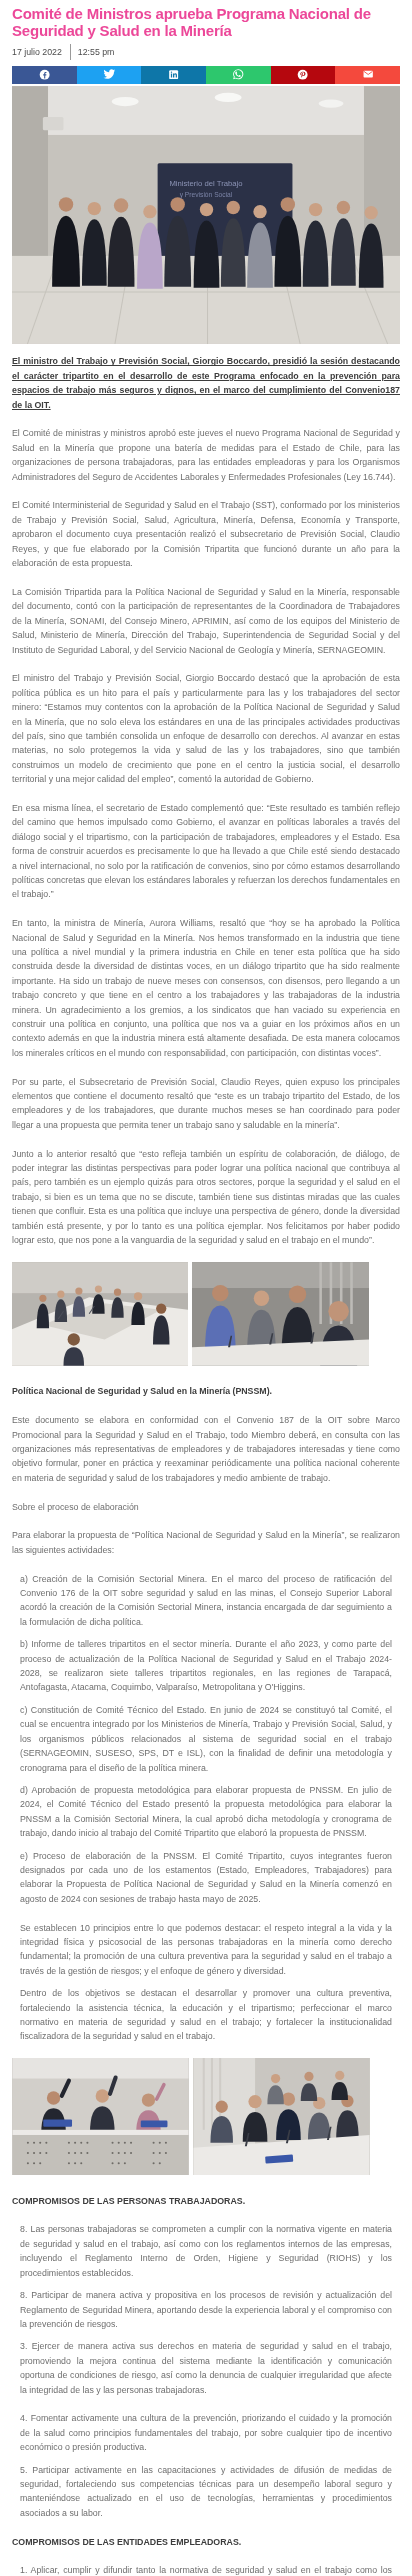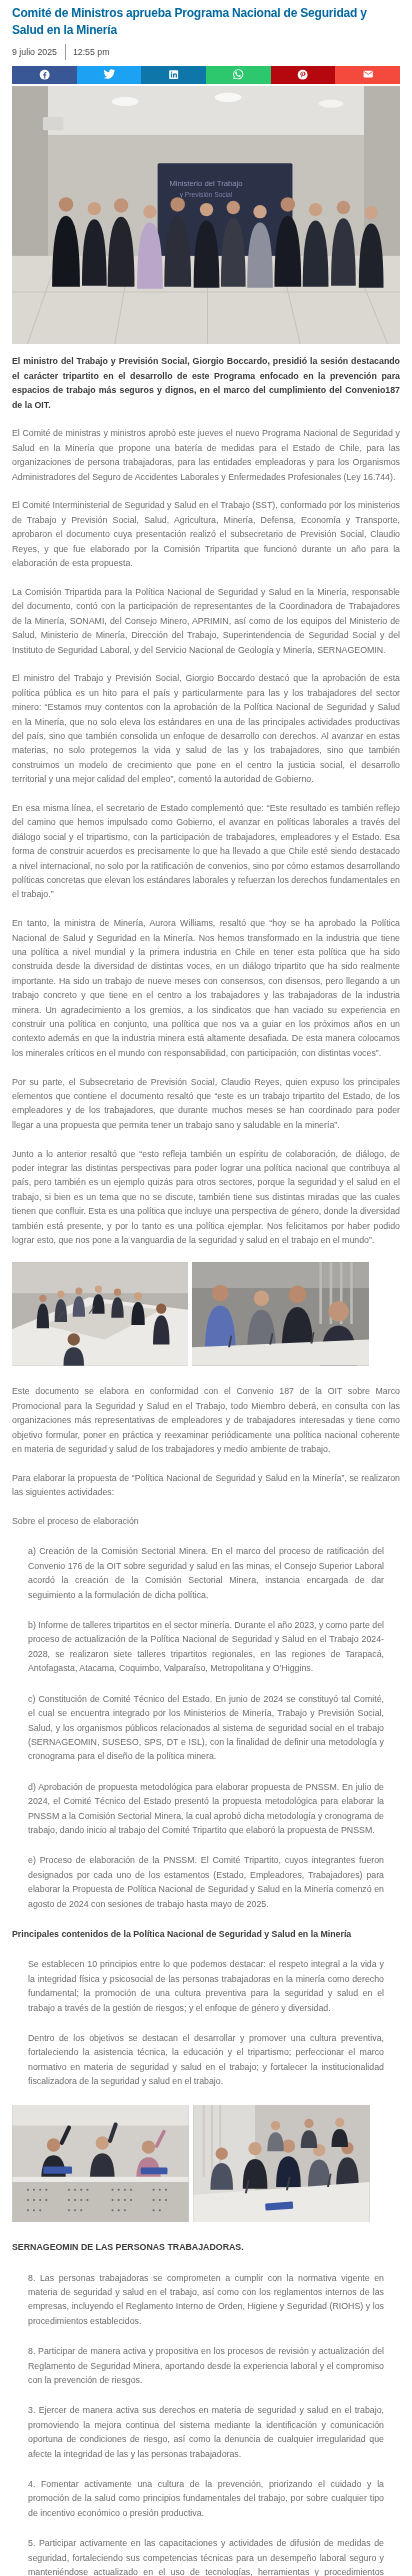--- a/index.html
+++ b/index.html
@@ -1,43 +1,43 @@
 <!DOCTYPE html>
 <html lang="es" style="font-size:8.2px"><head>
 <meta charset="utf-8">
 <style>
   html,body{margin:0;padding:0;background:#ffffff;}
   body{width:412px;font-family:"Liberation Sans","DejaVu Sans",sans-serif;-webkit-font-smoothing:antialiased;}
   .page{padding:3.1px 12px 6.2px;}
-  .title{font-size:12px;line-height:17px;font-weight:700;color:#0369a1;letter-spacing:-0.2px;margin:2.1px 0 5.2px;}
+  .title{font-size:15px;line-height:17px;font-weight:700;color:#ec4899;letter-spacing:-0.2px;margin:2.1px 0 5.2px;}
   .meta{display:flex;align-items:center;font-size:8.8px;color:#4c4c4c;margin:0 0 5.7px;}
   .meta-divider{width:0.5px;height:15.5px;background:#9a9a9a;margin:0 7.7px;}
   .share{display:flex;height:18px;margin:0 0 2.6px;}
   .share a{flex:1;display:flex;align-items:center;justify-content:center;text-decoration:none;}
   .share svg{display:block;}
   
   .hero-wrap{margin:0 0 10.3px;}
   .img-row{display:flex;gap:3.6px;margin:10.3px 0 18.5px;}
   .ph{display:block;background:#cfccc6;}
   
   p{font-size:8.8px;line-height:14.4px;color:#6e6e6e;text-align:justify;margin:0 0 14.4px;}
-  .lead{color:#3d3d3d;font-weight:700;}
+  .lead{color:#3d3d3d;font-weight:700;text-decoration:underline;}
   .sec-h{color:#3d3d3d;font-weight:700;}
   .group{margin:0 0 14.4px;}
-  .group p{margin:16px;}
+  .group p{margin:8px;}
 </style>
 </head>
 <body>
 
 <div class="page">
 
   <h1 class="title">Comité de Ministros aprueba Programa Nacional de Seguridad y Salud en la Minería</h1>
 
   <div class="meta">
-    <span>9 julio 2025</span>
+    <span>17 julio 2022</span>
     <span class="meta-divider"></span>
     <span>12:55 pm</span>
   </div>
 
   <div class="share">
     <a href="#" style="background: rgb(58, 87, 149);">
       <span>
         <svg width="11.3" height="11.3" viewBox="0 0 24 24">
             <circle cx="12" cy="12" r="10.5" fill="#fff"></circle>
             <path fill="#3a5795" d="M13.3 20v-6.2h2.1l.3-2.4h-2.4V9.9c0-.7.2-1.2 1.2-1.2h1.3V6.6c-.2 0-1-.1-1.8-.1-1.8 0-3 1.1-3 3.1v1.8H8.9v2.4H11V20h2.3z"></path>
@@ -242,33 +242,33 @@
         </g>
       <polygon points="0,165 344,150 344,201 0,201" fill="#e9e7e3"></polygon>
       <g fill="#3a3d46">
           <path d="M70 165 l5 -22 3 0 -4 22 z"></path>
           <path d="M150 160 l5 -22 3 0 -4 22 z"></path>
           <path d="M230 158 l5 -22 3 0 -4 22 z"></path>
         </g>
     </svg>
   </div>
 
+  <p class="sec-h">Política Nacional de Seguridad y Salud en la Minería (PNSSM).</p>
   <p>Este documento se elabora en conformidad con el Convenio 187 de la OIT sobre Marco Promocional para la Seguridad y Salud en el Trabajo, todo Miembro deberá, en consulta con las organizaciones más representativas de empleadores y de trabajadores interesadas y tiene como objetivo formular, poner en práctica y reexaminar periódicamente una política nacional coherente en materia de seguridad y salud de los trabajadores y medio ambiente de trabajo.</p>
+  <p>Sobre el proceso de elaboración</p>
   <p>Para elaborar la propuesta de “Política Nacional de Seguridad y Salud en la Minería”, se realizaron las siguientes actividades:</p>
-  <p>Sobre el proceso de elaboración</p>
 
   <div class="group">
     <p>a) Creación de la Comisión Sectorial Minera. En el marco del proceso de ratificación del Convenio 176 de la OIT sobre seguridad y salud en las minas, el Consejo Superior Laboral acordó la creación de la Comisión Sectorial Minera, instancia encargada de dar seguimiento a la formulación de dicha política.</p>
     <p>b) Informe de talleres tripartitos en el sector minería. Durante el año 2023, y como parte del proceso de actualización de la Política Nacional de Seguridad y Salud en el Trabajo 2024-2028, se realizaron siete talleres tripartitos regionales, en las regiones de Tarapacá, Antofagasta, Atacama, Coquimbo, Valparaíso, Metropolitana y O'Higgins.</p>
     <p>c) Constitución de Comité Técnico del Estado. En junio de 2024 se constituyó tal Comité, el cual se encuentra integrado por los Ministerios de Minería, Trabajo y Previsión Social, Salud, y los organismos públicos relacionados al sistema de seguridad social en el trabajo (SERNAGEOMIN, SUSESO, SPS, DT e ISL), con la finalidad de definir una metodología y cronograma para el diseño de la política minera.</p>
     <p>d) Aprobación de propuesta metodológica para elaborar propuesta de PNSSM. En julio de 2024, el Comité Técnico del Estado presentó la propuesta metodológica para elaborar la PNSSM a la Comisión Sectorial Minera, la cual aprobó dicha metodología y cronograma de trabajo, dando inicio al trabajo del Comité Tripartito que elaboró la propuesta de PNSSM.</p>
     <p>e) Proceso de elaboración de la PNSSM. El Comité Tripartito, cuyos integrantes fueron designados por cada uno de los estamentos (Estado, Empleadores, Trabajadores) para elaborar la Propuesta de Política Nacional de Seguridad y Salud en la Minería comenzó en agosto de 2024 con sesiones de trabajo hasta mayo de 2025.</p>
   </div>
 
-  <p class="sec-h">Principales contenidos de la Política Nacional de Seguridad y Salud en la Minería</p>
   <div class="group">
     <p>Se establecen 10 principios entre lo que podemos destacar: el respeto integral a la vida y la integridad física y psicosocial de las personas trabajadoras en la minería como derecho fundamental; la promoción de una cultura preventiva para la seguridad y salud en el trabajo a través de la gestión de riesgos; y el enfoque de género y diversidad.</p>
     <p>Dentro de los objetivos se destacan el desarrollar y promover una cultura preventiva, fortaleciendo la asistencia técnica, la educación y el tripartismo; perfeccionar el marco normativo en materia de seguridad y salud en el trabajo; y fortalecer la institucionalidad fiscalizadora de la seguridad y salud en el trabajo.</p>
   </div>
 
   <div class="img-row">
     <svg class="ph" width="177" height="117" viewBox="0 0 343 228">
       <rect width="343" height="228" fill="#d2cfca"></rect>
       <rect width="343" height="40" fill="#e6e4e1"></rect>
       <g>
@@ -383,21 +383,21 @@
           <path d="M100 172 l6 -26 3 0 -5 26 z"></path>
           <path d="M180 166 l6 -26 3 0 -5 26 z"></path>
           <path d="M260 160 l6 -26 3 0 -5 26 z"></path>
         </g>
       <rect x="140" y="190" width="54" height="14" rx="2" fill="#3a57a8" transform="rotate(-4 167 197)"></rect>
     </svg>
   </div>
 
 
   <section>
-    <p class="sec-h">SERNAGEOMIN DE LAS PERSONAS TRABAJADORAS.</p>
+    <p class="sec-h">COMPROMISOS DE LAS PERSONAS TRABAJADORAS.</p>
     <div class="group">
       <p>8. Las personas trabajadoras se comprometen a cumplir con la normativa vigente en materia de seguridad y salud en el trabajo, así como con los reglamentos internos de las empresas, incluyendo el Reglamento Interno de Orden, Higiene y Seguridad (RIOHS) y los procedimientos establecidos.</p>
       <p>8. Participar de manera activa y propositiva en los procesos de revisión y actualización del Reglamento de Seguridad Minera, aportando desde la experiencia laboral y el compromiso con la prevención de riesgos.</p>
       <p>3. Ejercer de manera activa sus derechos en materia de seguridad y salud en el trabajo, promoviendo la mejora continua del sistema mediante la identificación y comunicación oportuna de condiciones de riesgo, así como la denuncia de cualquier irregularidad que afecte la integridad de las y las personas trabajadoras.</p>
     </div>
     <div class="group">
       <p>4. Fomentar activamente una cultura de la prevención, priorizando el cuidado y la promoción de la salud como principios fundamentales del trabajo, por sobre cualquier tipo de incentivo económico o presión productiva.</p>
       <p>5. Participar activamente en las capacitaciones y actividades de difusión de medidas de seguridad, fortaleciendo sus competencias técnicas para un desempeño laboral seguro y manteniéndose actualizado en el uso de tecnologías, herramientas y procedimientos asociados a su labor.</p>
     </div>
   </section>

